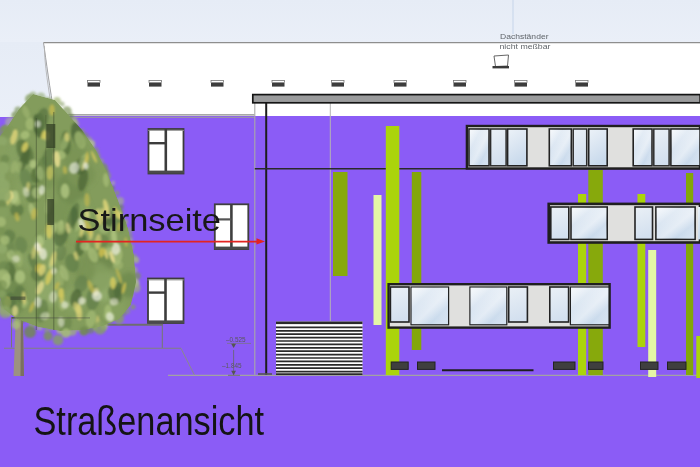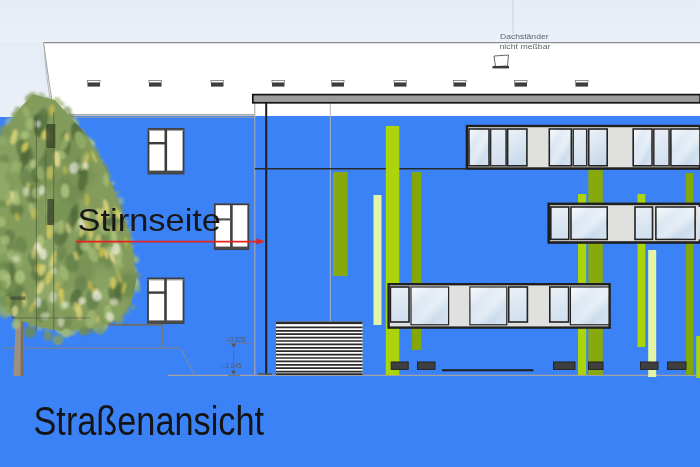--- a/index.html
+++ b/index.html
@@ -1,16 +1,16 @@
 <!DOCTYPE html>
 <html><head>
 <meta charset="utf-8">
 <style>
   html,body{margin:0;padding:0;background:#ffffff;}
-  #page{position:relative;width:700px;height:467px;overflow:hidden;background:#3b82f6;
+  #page{position:relative;width:700px;height:467px;overflow:hidden;background:#8b5cf6;
         font-family:"Liberation Sans", sans-serif;}
   svg{display:block;}
 </style>
 </head>
 <body>
 <div id="page">
 <svg width="700" height="467" viewBox="0 0 700 467">
   <defs>
     <linearGradient id="skyg" x1="0" y1="0" x2="0" y2="1">
       <stop offset="0" stop-color="#e6ecf6"></stop>

